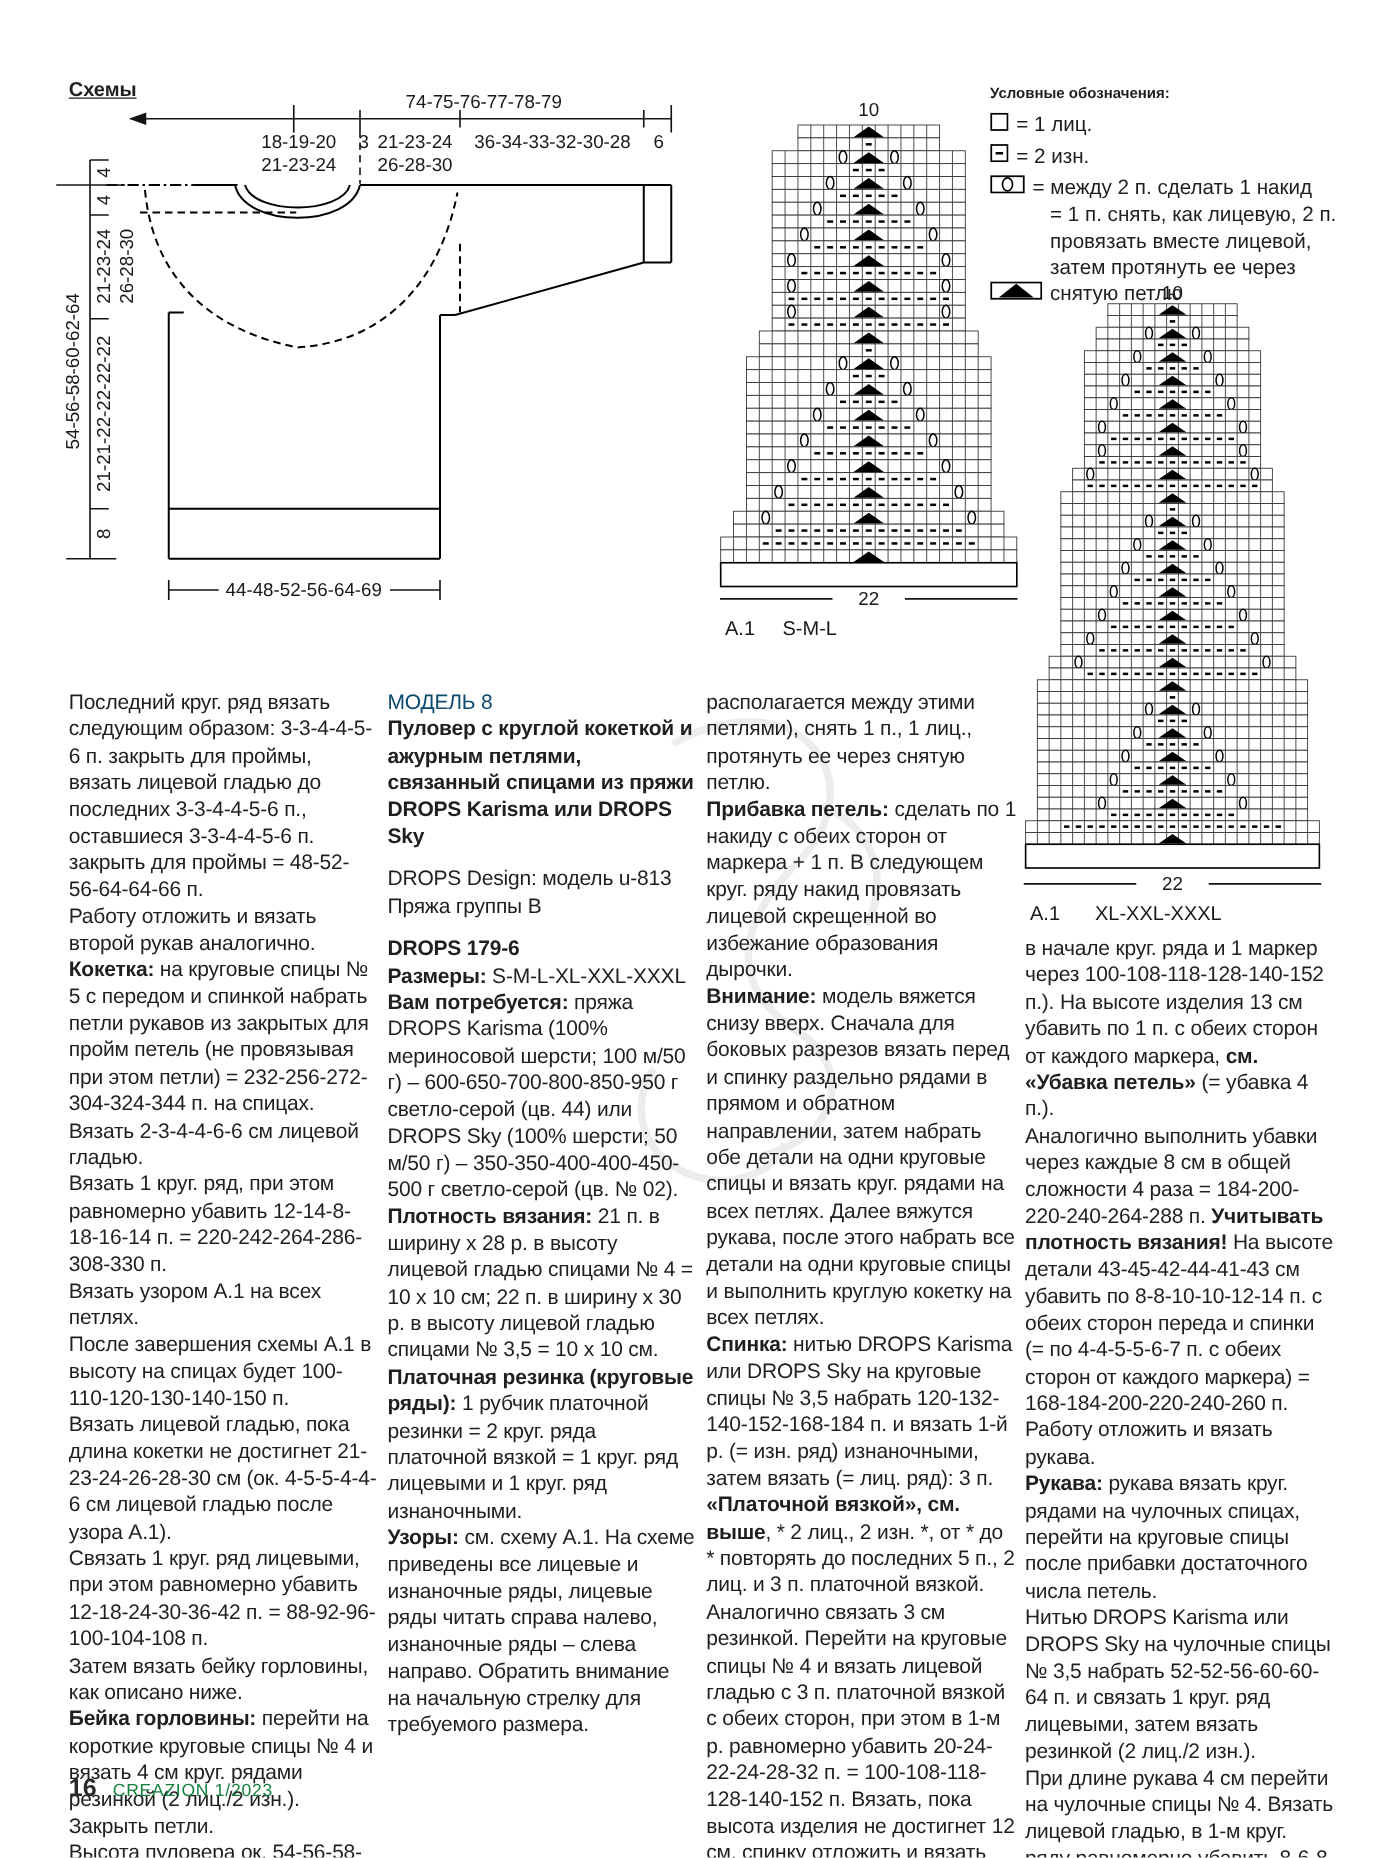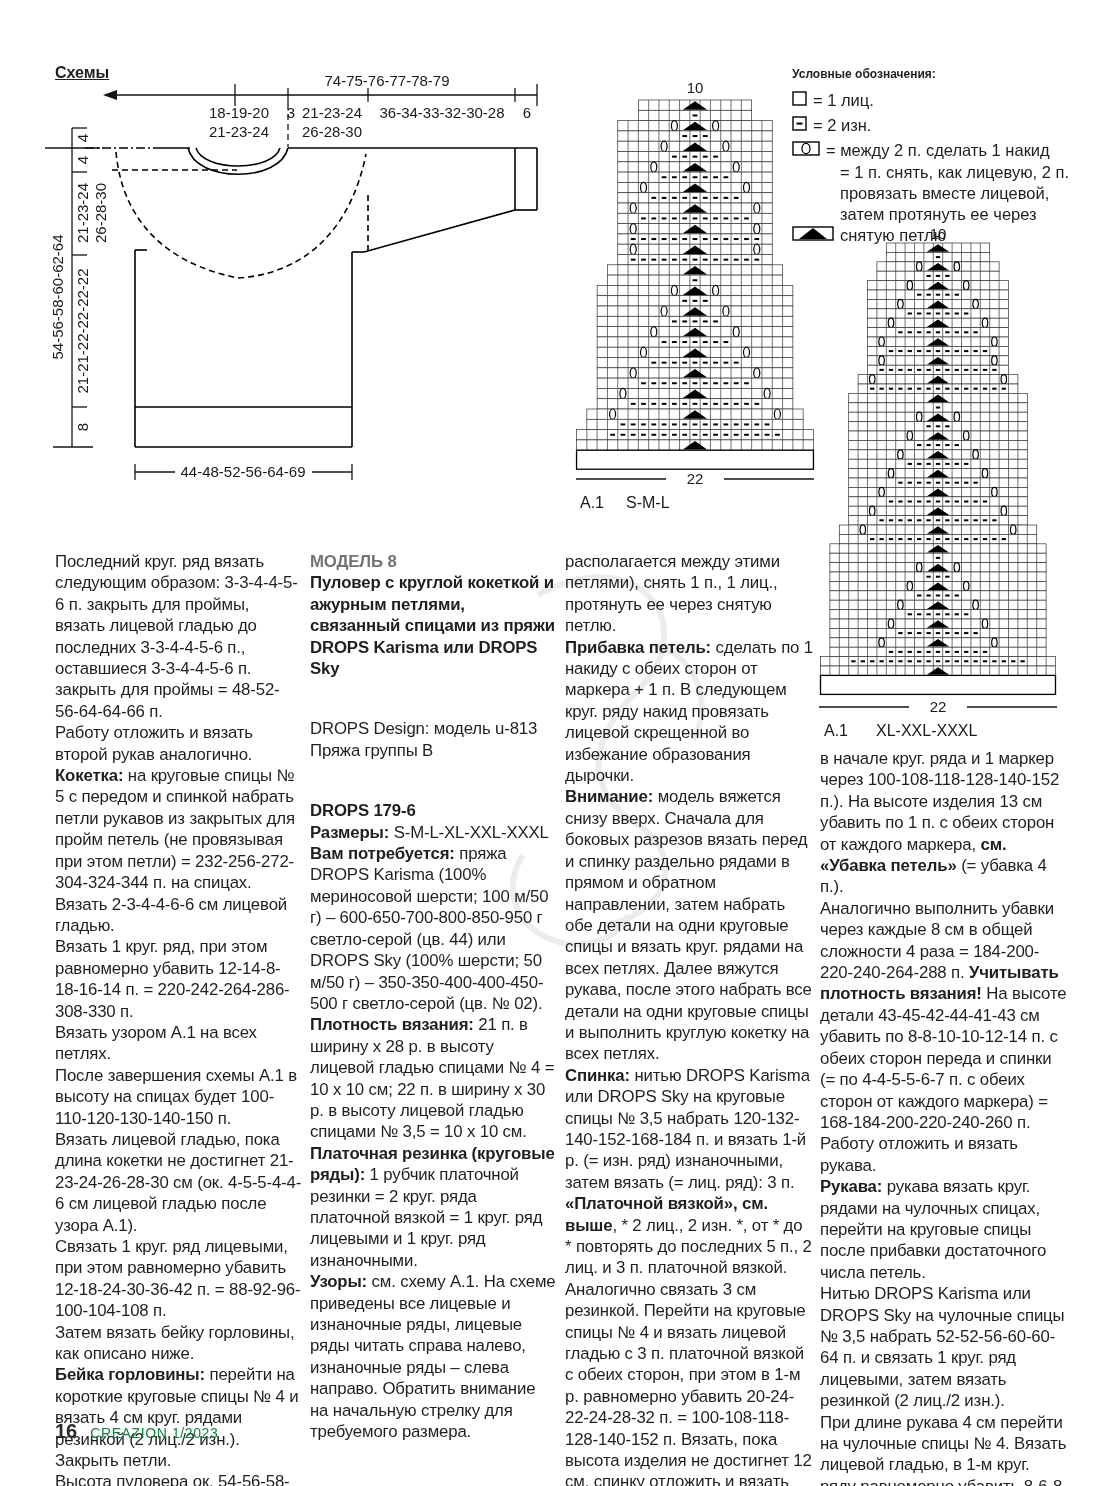--- a/index.html
+++ b/index.html
@@ -20,22 +20,22 @@
   .ddot{stroke-dasharray:9,3,2,3;}
   
   #legend{left:792px;top:64px;width:302px;font-size:16.5px;line-height:21px;}
   #legend .ttl{font-weight:bold;font-size:12px;margin:0 0 2px 0;}
   .leg-row{display:flex;align-items:flex-end;margin:0 0 1px 0;}
   .leg-sym{flex:0 0 auto;margin:3px 6px 0 0;}
   .leg-txt{flex:1 1 auto;}
   
   .col{position:absolute;font-size:16.8px;line-height:21.4px;letter-spacing:-0.15px;}
   .col p{margin:0;}
-  .col p.gap{margin-top:39px;}
-  .col p.h-gray{color:#737373;font-weight:bold;}
+  .col p.gap{margin-top:13px;}
+  .col p.h-gray{color:#0c4a6e;font-weight:normal;}
   .col p.h-bold{font-weight:bold;}
   #footer{left:55px;top:1420px;}
   #footer .pn{font-size:20px;font-weight:bold;color:#2a2a2a;}
   #footer .mag{font-size:14px;letter-spacing:0.6px;color:#15803d;margin-left:13px;}
   .chart{position:absolute;}
 </style>
 </head>
 <body>
 
 <svg class="abs" style="left:468px;top:555px" width="300" height="420" viewBox="0 0 300 420">

